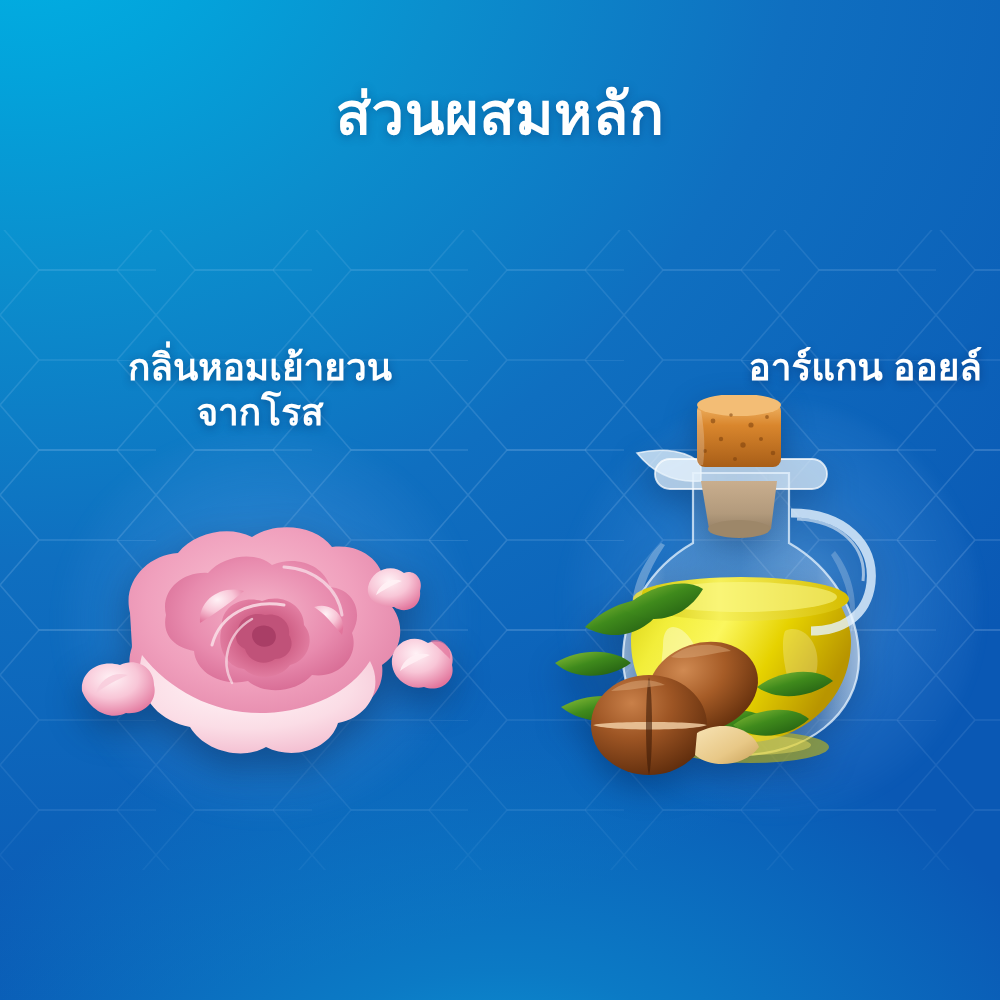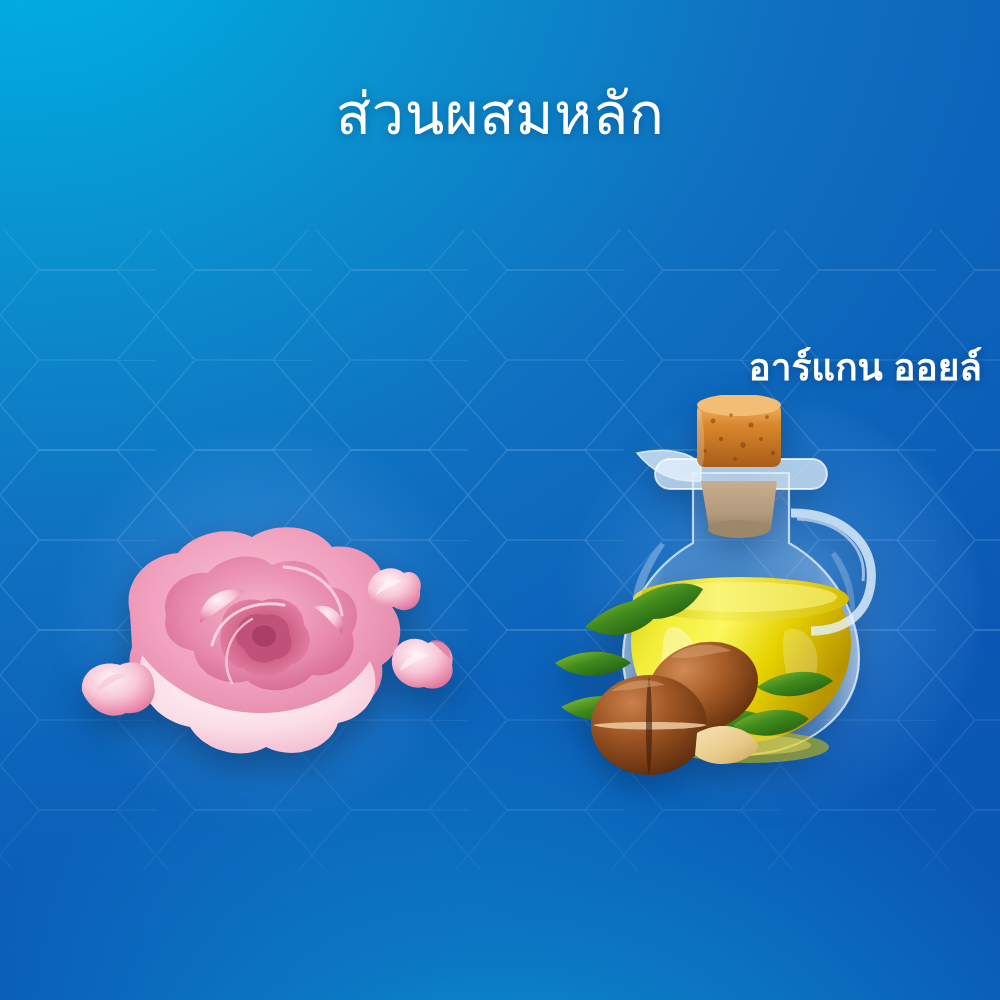--- a/index.html
+++ b/index.html
@@ -30,21 +30,21 @@
   }
   #glow-oil{
     left:560px;top:400px;width:420px;height:420px;
     background:radial-gradient(ellipse at 52% 48%, rgba(165,212,255,.40) 0%, rgba(110,180,245,.20) 40%, rgba(60,140,220,0) 72%);
     filter:blur(6px);
   }
 
   
   #headline{
     position:absolute;left:0;right:0;top:82px;text-align:center;
-    color:#ffffff;font-size:58px;line-height:1.12;font-weight:normal;
+    color:#ffffff;font-size:58px;line-height:1.12;font-weight:bold;
     letter-spacing:.5px;
     text-shadow:0 2px 10px rgba(0,35,90,.35);
   }
   .card-label{
     position:absolute;text-align:center;color:#ffffff;
     font-size:37px;line-height:1.22;font-weight:bold;
     text-shadow:0 2px 9px rgba(0,30,80,.40);
   }
   #label-rose{left:30px;top:345px;width:460px;}
   #label-oil{left:512px;top:345px;width:470px;text-align:right;}
@@ -87,20 +87,24 @@
         <rect x="-60" y="230" width="1140" height="640" fill="url(#hexpat)"></rect>
       </g>
     </svg>
   </div>
 
   <div class="glow" id="glow-rose"></div>
   <div class="glow" id="glow-oil"></div>
 
   <div id="headline">ส่วนผสมหลัก</div>
 
+  <div class="card-label" id="label-rose">
+    <div>กลิ่นหอมเย้ายวน</div>
+    <div>จากโรส</div>
+  </div>
 
   <div class="card-label" id="label-oil">
     <div>อาร์แกน ออยล์</div>
   </div>
 
   <div id="rose">
     <svg viewBox="0 0 400 290" aria-hidden="true">
       <defs>
         <radialGradient id="rgOuter" cx="45%" cy="38%" r="70%">
           <stop offset="0%" stop-color="#f8c2d3"></stop>

